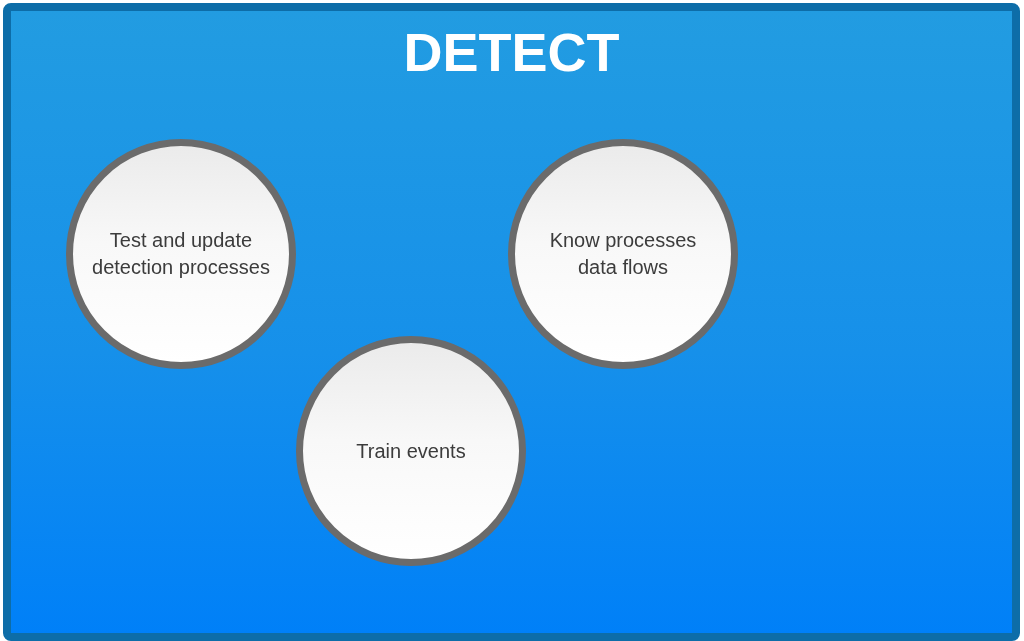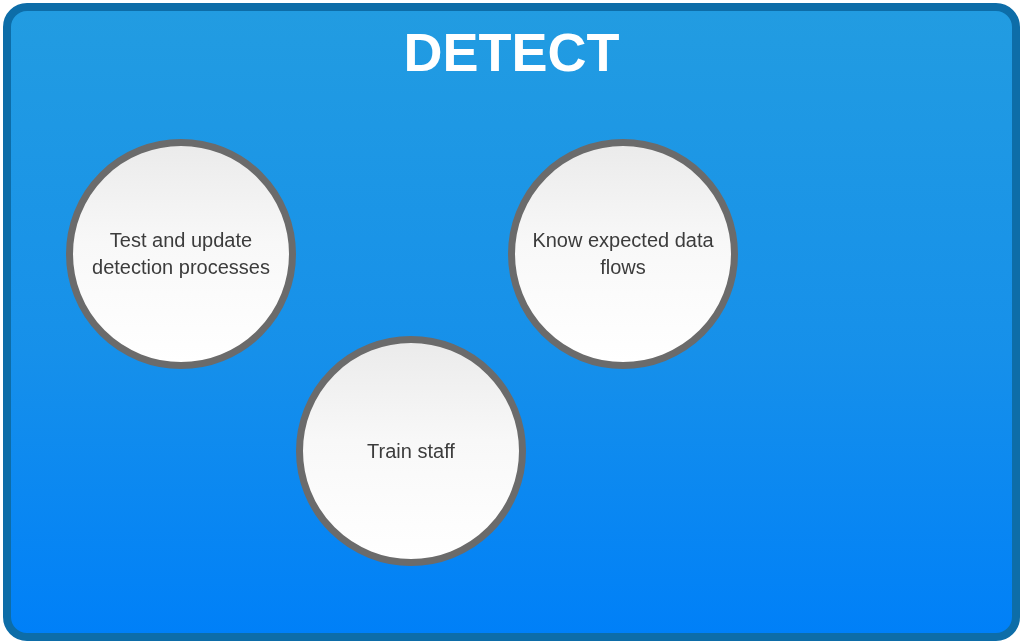--- a/index.html
+++ b/index.html
@@ -18,21 +18,21 @@
     background: #ffffff;
   }
   
   .panel {
     position: absolute;
     left: 3px;
     top: 3px;
     right: 4px;
     bottom: 0;
     border: 8px solid #0d6da8;
-    border-radius: 24px;
+    border-radius: 8px;
     background: linear-gradient(180deg, #229ce1 0%, #1690ea 55%, #0080f8 100%);
     box-sizing: border-box;
   }
   .panel-title {
     position: absolute;
     left: 0;
     right: 0;
     top: 14px;
     text-align: center;
     color: #ffffff;
@@ -74,21 +74,21 @@
 
 <div class="stage">
   <div class="panel">
     <div class="panel-title">DETECT</div>
 
     <div class="bubble b1">
       <span class="bubble-label">Test and update detection processes</span>
     </div>
 
     <div class="bubble b2">
-      <span class="bubble-label">Know expected data flows</span>
+      <span class="bubble-label">Know processes data flows</span>
     </div>
 
     <div class="bubble b3">
-      <span class="bubble-label">Train staff</span>
+      <span class="bubble-label">Train events</span>
     </div>
 
   </div>
 </div>
 
 </body></html>

